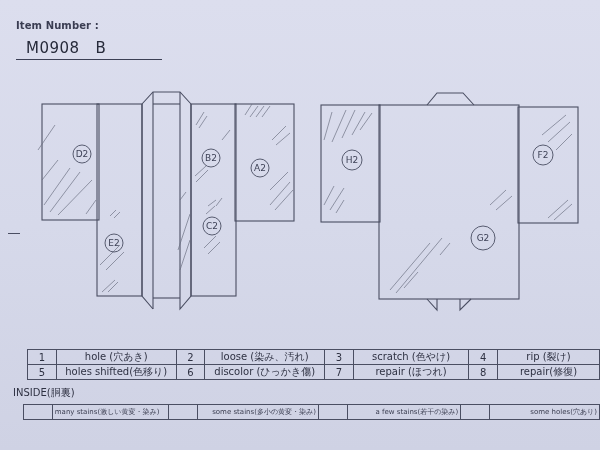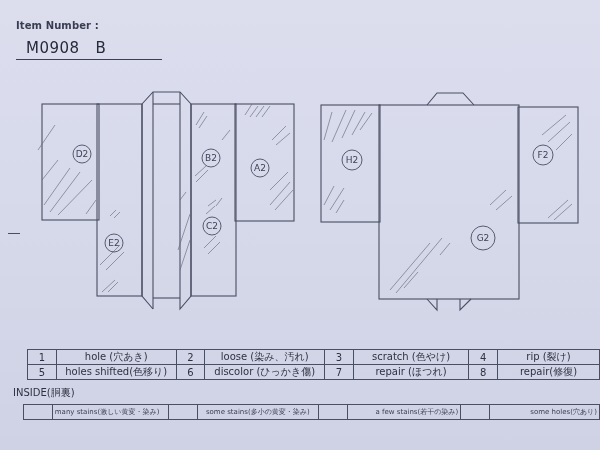--- a/index.html
+++ b/index.html
@@ -178,20 +178,20 @@
   </table>
 
 <div class="inside-title">INSIDE(胴裏)</div>
 
 <table class="inside-table">
   <tbody>
       <tr>
     <td class="box"></td>
     <td class="desc" style="width:112px;text-align:left">many stains(激しい黄変・染み)</td>
     <td class="box"></td>
-    <td class="desc" style="width:118px;text-align:center">some stains(多小の黄変・染み)</td>
+    <td class="desc" style="width:118px;text-align:right">some stains(多小の黄変・染み)</td>
     <td class="box"></td>
     <td class="desc" style="width:112px">a few stains(若干の染み)</td>
     <td class="box"></td>
     <td class="desc" style="width:110px">some holes(穴あり)</td>
   </tr>
 </tbody>
   </table>
 
 </body></html>

